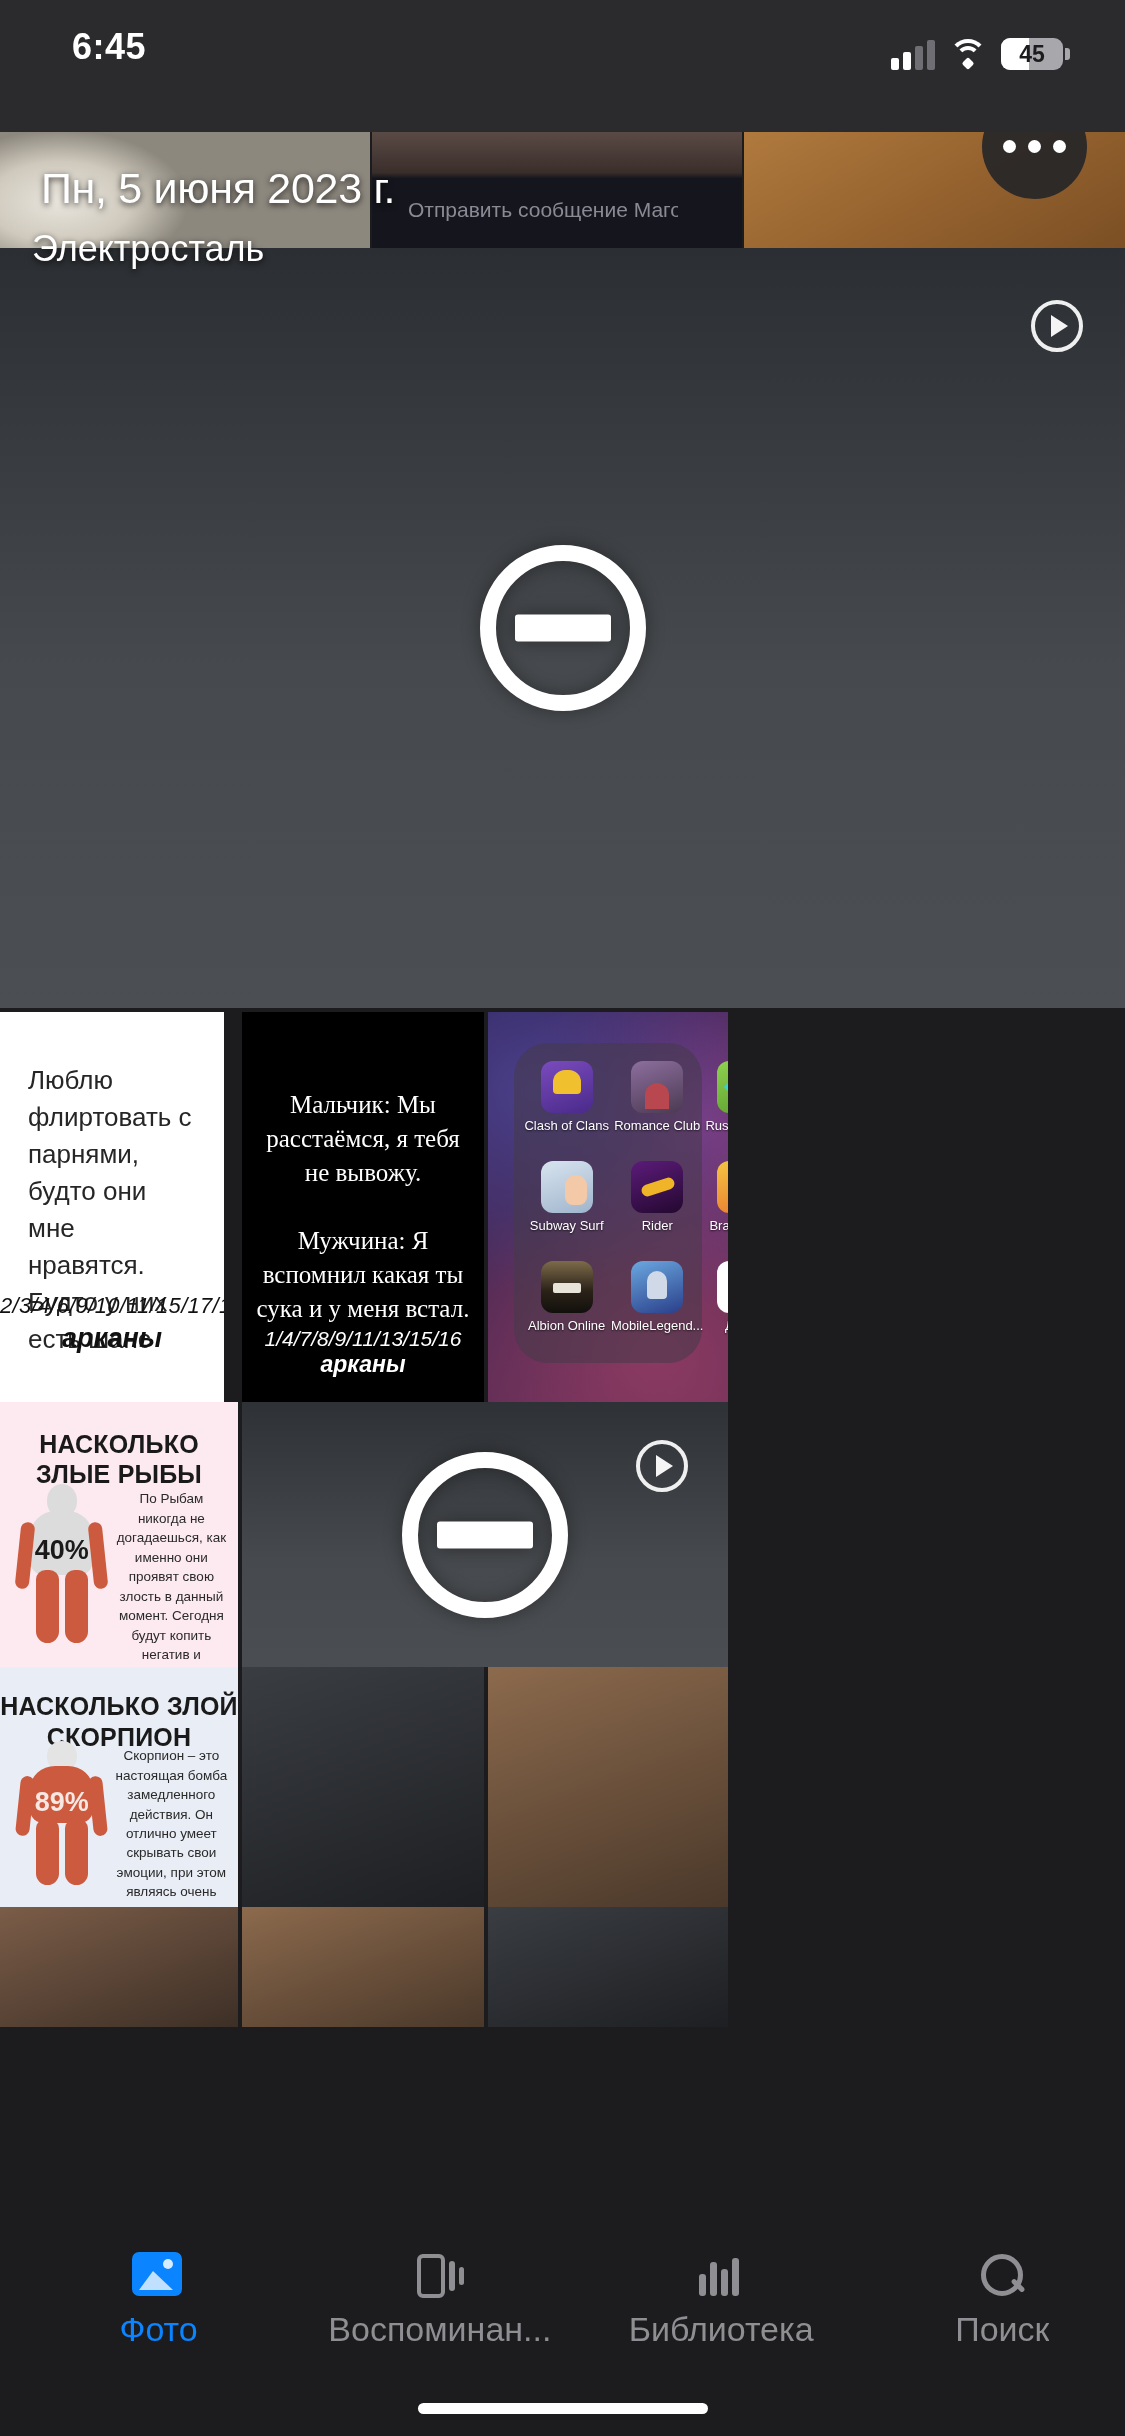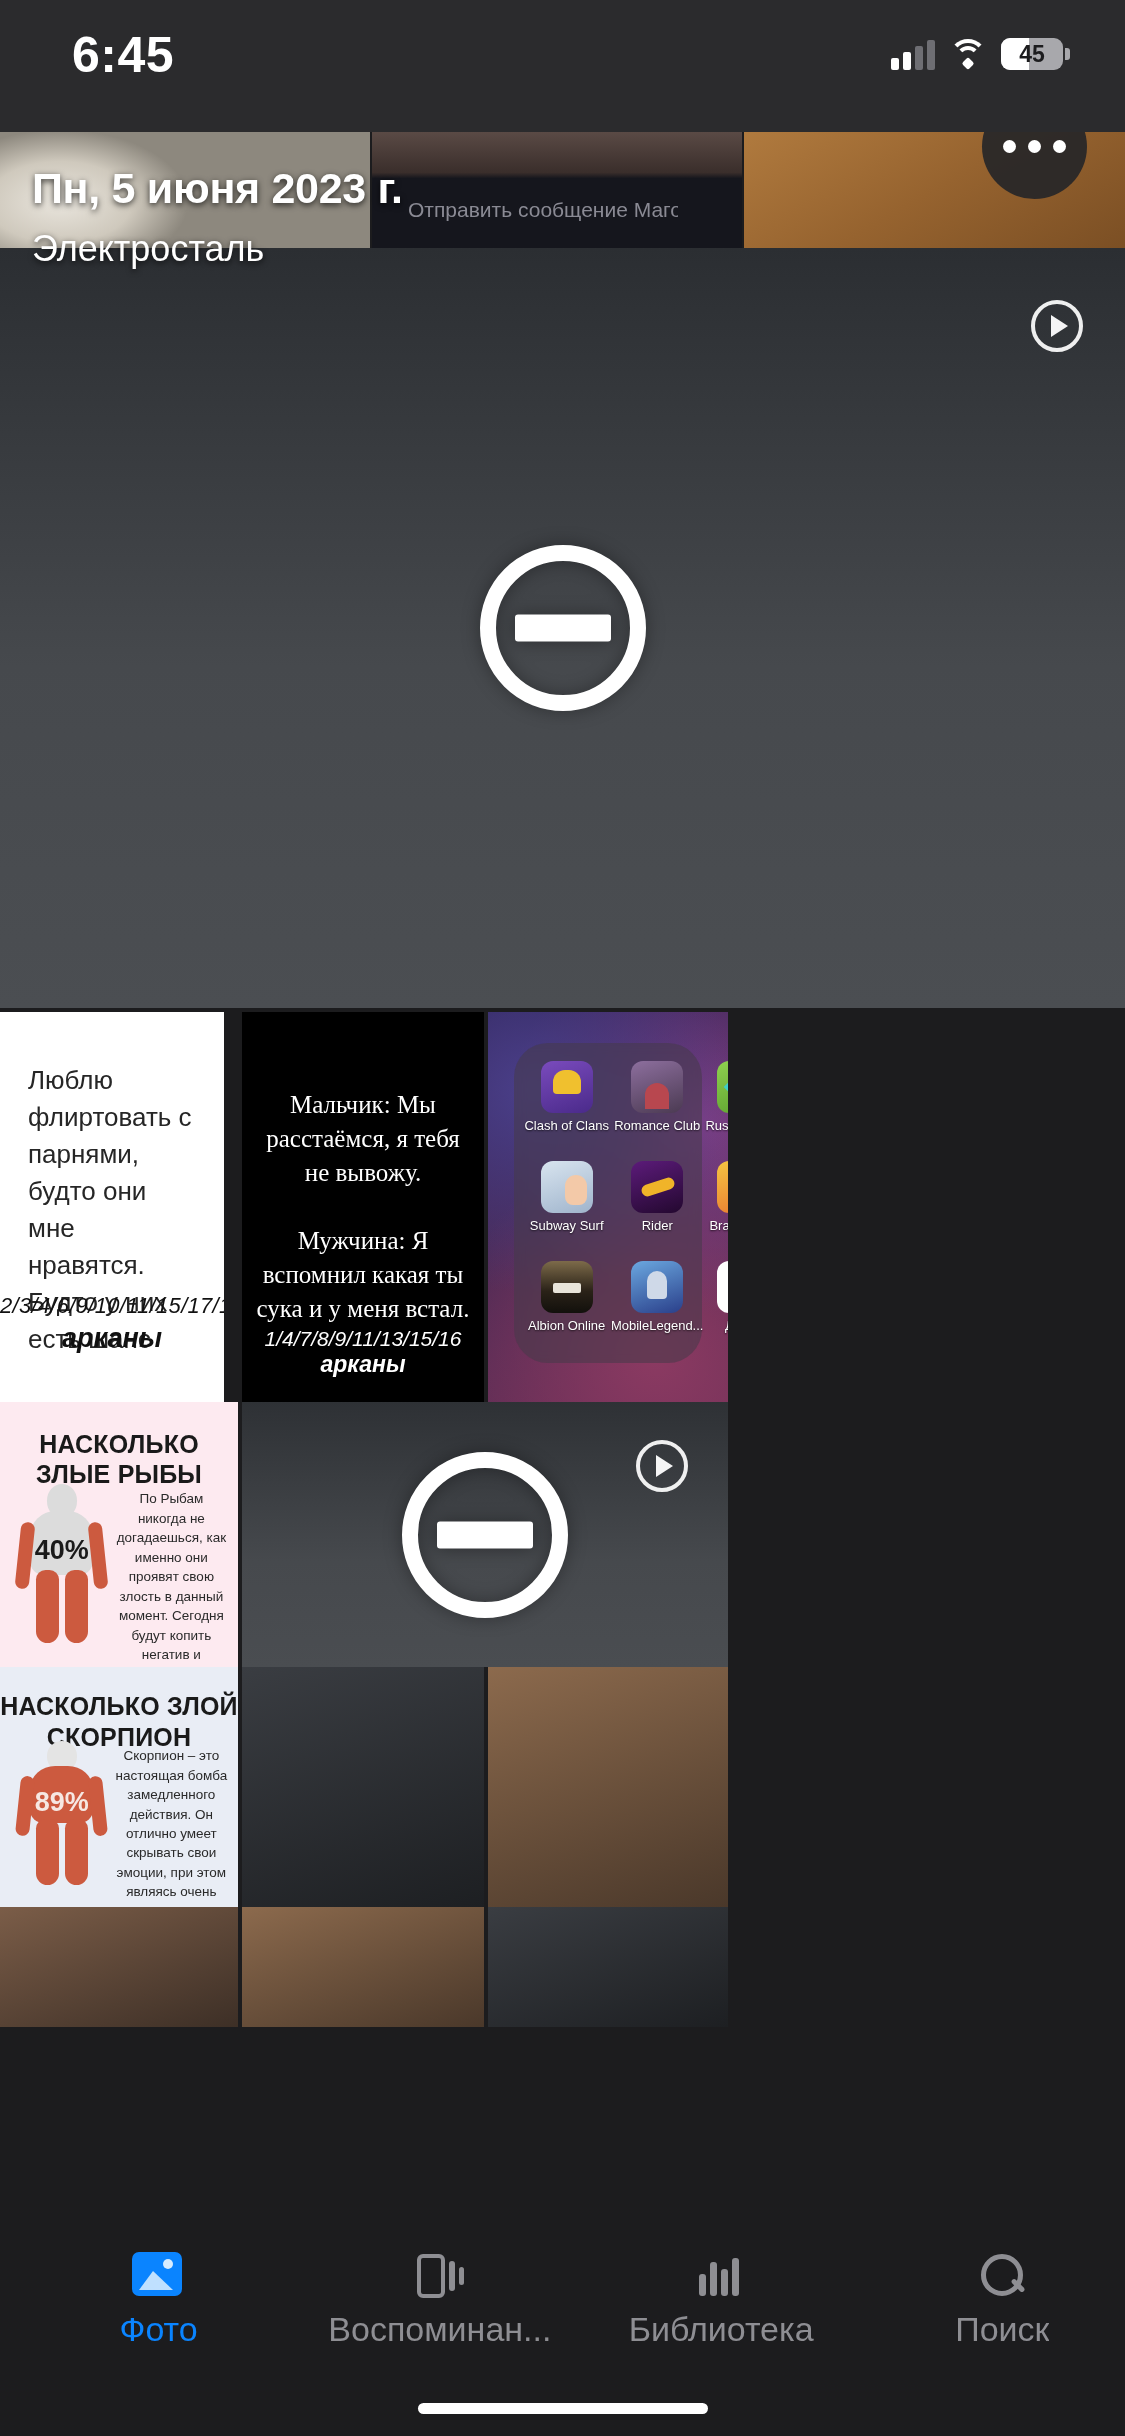--- a/index.html
+++ b/index.html
@@ -18,21 +18,21 @@
 
   
   .statusbar {
     position:absolute; top:0; left:0;
     width:1125px; height:132px;
     background:#2b2b2d;
     z-index:60;
   }
   .sb-time {
     position:absolute; left:72px; top:26px;
-    font-size:50px; font-weight:600; color:#fff;
+    font-size:36px; font-weight:600; color:#fff;
     letter-spacing:0.5px;
   }
   .sb-right {
     position:absolute; right:62px; top:38px;
     display:flex; align-items:center; gap:14px;
   }
   .cellular { display:flex; align-items:flex-end; gap:4px; height:32px; }
   .cellular i { display:block; width:8px; background:#8c8c90; border-radius:2px; }
   .cellular i.b1 { height:12px; background:#fff; }
   .cellular i.b2 { height:18px; background:#fff; }
@@ -129,22 +129,22 @@
     position:absolute; left:406px; top:94px;
     width:26px; height:26px; border-radius:50%;
     background:#202024;
   }
   .hs-lock::after {
     content:""; position:absolute; left:8px; top:8px;
     width:10px; height:9px; background:#fff; border-radius:2px;
   }
 
   .hdr-title {
-    position:absolute; left:32px; top:164px;
-    font-size:43px; font-weight:700; color:#fff;
+    position:absolute; left:41px; top:164px;
+    font-size:43px; font-weight:400; color:#fff;
     text-shadow:0 2px 6px rgba(0,0,0,.75);
     z-index:42; letter-spacing:-0.3px;
   }
   .hdr-sub {
     position:absolute; left:32px; top:228px;
     font-size:36px; font-weight:400; color:#fff;
     text-shadow:0 2px 6px rgba(0,0,0,.75);
     z-index:42;
   }
   .more-btn {

